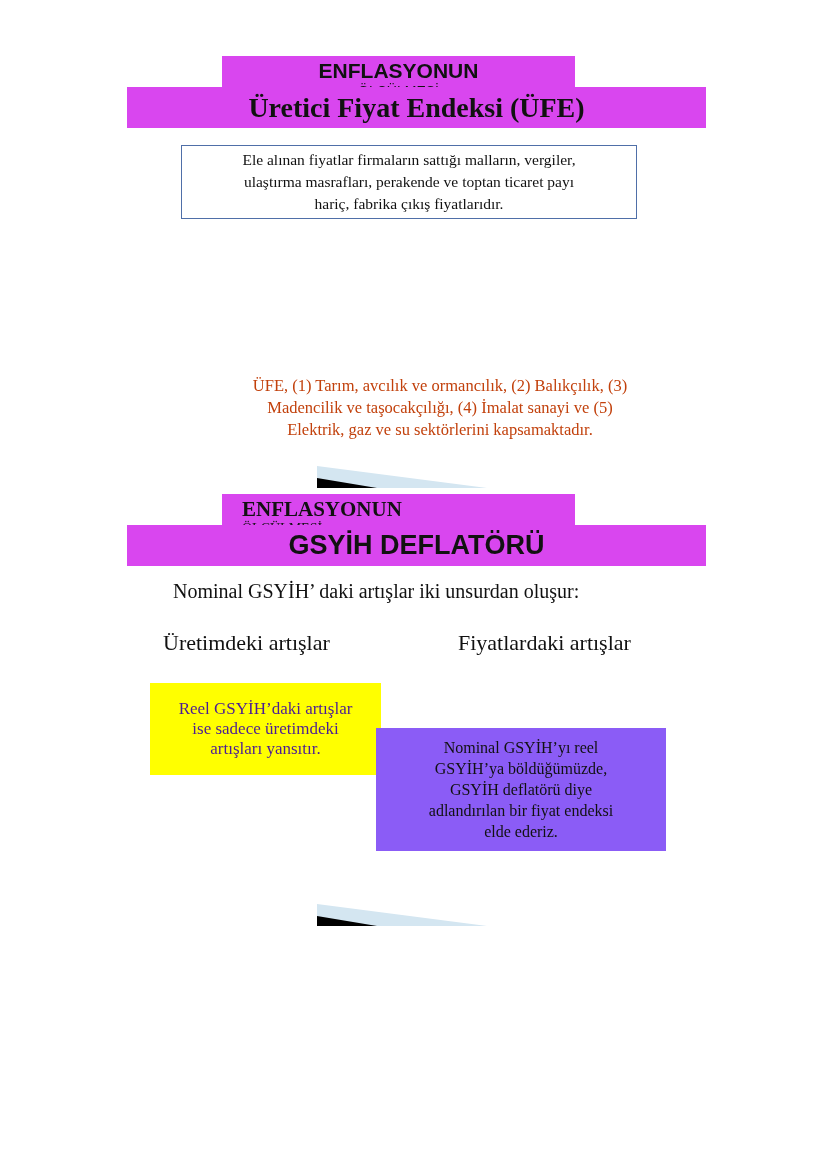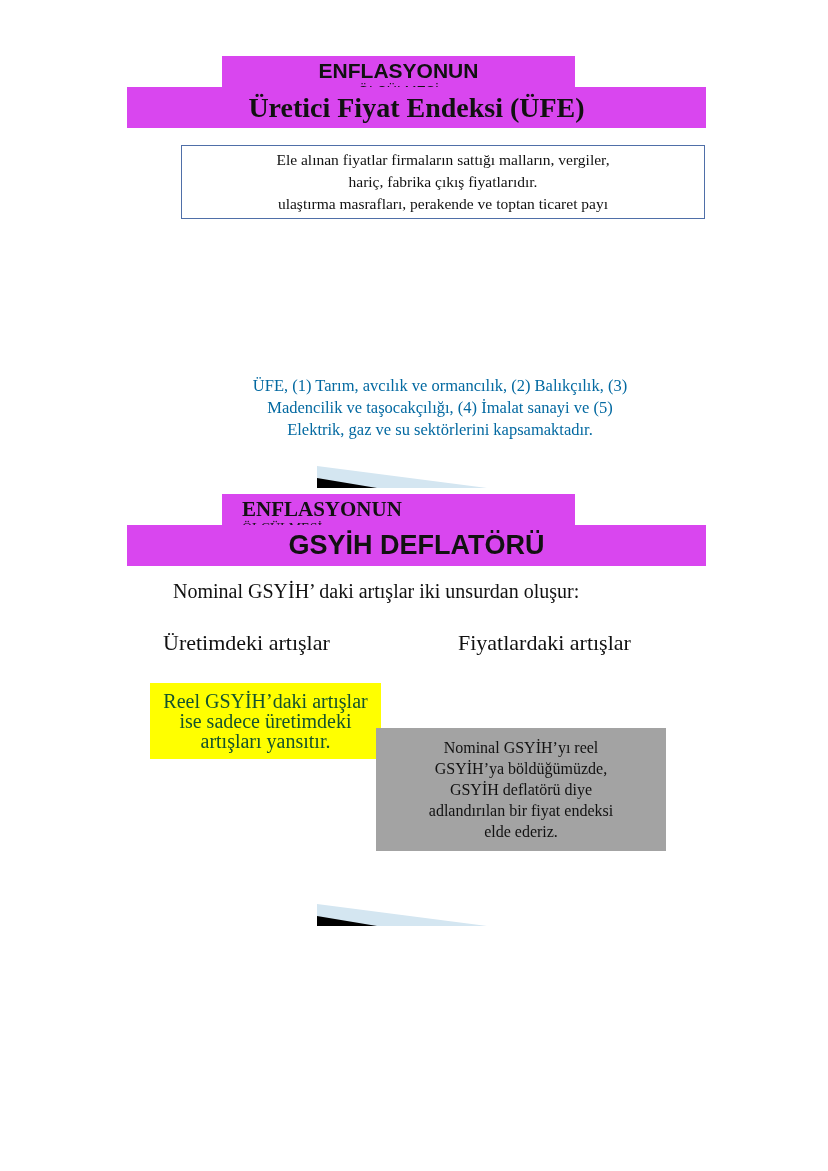--- a/index.html
+++ b/index.html
@@ -11,44 +11,44 @@
     .pink-box { background: #d946ef; overflow: hidden; }
     .pink-label { font-weight: bold; color: #111; font-size: 21px; line-height: 22px; white-space: nowrap; }
     .pink-sub { color: #111; font-size: 14px; line-height: 14px; white-space: nowrap; }
 
     .blue-bar { background: #d946ef; display: flex; align-items: center; justify-content: center; }
     .blue-title { color: #111; font-weight: bold; white-space: nowrap; }
 
     .bordered-box { border: 1px solid #4f6fa8; background: #fff; box-sizing: border-box;
       display: flex; align-items: center; justify-content: center; text-align: center; }
 
-    .centered-text { text-align: center; color: #0369a1; }
+    .centered-text { text-align: center; color: #c2410c; }
 
     .wedge { position: absolute; }
 
     .yellow-box { background: #ffff00; display: flex; align-items: center; justify-content: center; text-align: center; box-sizing: border-box; }
-    .green-box { background: #a3a3a3; display: flex; align-items: center; justify-content: center; text-align: center; box-sizing: border-box; }
+    .green-box { background: #8b5cf6; display: flex; align-items: center; justify-content: center; text-align: center; box-sizing: border-box; }
   </style>
 </head>
 <body>
 
 <div class="abs pink-box" style="left:222px; top:56px; width:353px; height:34px;">
   <div class="abs sans pink-label" style="left:0; width:353px; top:4px; text-align:center;">ENFLASYONUN</div>
   <div class="abs sans pink-sub" style="left:0; width:353px; top:28px; text-align:center;">ÖLÇÜLMESİ</div>
 </div>
 
 <div class="abs blue-bar" style="left:127px; top:87px; width:579px; height:41px;">
   <span class="serif blue-title" style="font-size:28px;">Üretici Fiyat Endeksi (ÜFE)</span>
 </div>
 
-<div class="abs bordered-box serif" style="left:181px; top:145px; width:524px; height:74px; font-size:15.5px; line-height:22px; color:#111;">
+<div class="abs bordered-box serif" style="left:181px; top:145px; width:456px; height:74px; font-size:15.5px; line-height:22px; color:#111;">
   <div>
     <div>Ele alınan fiyatlar firmaların sattığı malların,  vergiler,</div>
+    <div>ulaştırma masrafları, perakende ve toptan  ticaret payı</div>
     <div>hariç, fabrika çıkış fiyatlarıdır.</div>
-    <div>ulaştırma masrafları, perakende ve toptan  ticaret payı</div>
   </div>
 </div>
 
 <div class="abs serif centered-text" style="left:200px; top:375px; width:480px; font-size:16.5px; line-height:22px;">
   <div>ÜFE, (1) Tarım, avcılık ve ormancılık, (2) Balıkçılık, (3)</div>
   <div>Madencilik ve taşocakçılığı, (4) İmalat sanayi ve (5)</div>
   <div>Elektrik, gaz ve su sektörlerini kapsamaktadır.</div>
 </div>
 
 <svg class="wedge" style="left:317px; top:466px;" width="170" height="24" viewBox="0 0 170 24">
@@ -64,21 +64,21 @@
 <div class="abs blue-bar" style="left:127px; top:525px; width:579px; height:41px;">
   <span class="sans blue-title" style="font-size:27px;">GSYİH DEFLATÖRÜ</span>
 </div>
 
 <div class="abs serif" style="left:173px; top:580px; font-size:20px; color:#111; white-space:nowrap;">Nominal GSYİH’ daki artışlar iki unsurdan oluşur:</div>
 
 <div class="abs serif" style="left:163px; top:630px; font-size:22px; color:#111; white-space:nowrap;">Üretimdeki artışlar</div>
 
 <div class="abs serif" style="left:458px; top:630px; font-size:22px; color:#111; white-space:nowrap;">Fiyatlardaki artışlar</div>
 
-<div class="abs yellow-box serif" style="left:150px; top:683px; width:231px; height:76px; font-size:20px; line-height:20px; color:#14532d;">
+<div class="abs yellow-box serif" style="left:150px; top:683px; width:231px; height:92px; font-size:17px; line-height:20px; color:#4c1d95;">
   <div>
     <div>Reel GSYİH’daki artışlar</div>
     <div>ise sadece üretimdeki</div>
     <div>artışları yansıtır.</div>
   </div>
 </div>
 
 <div class="abs green-box serif" style="left:376px; top:728px; width:290px; height:123px; font-size:16px; line-height:21px; color:#111;">
   <div>
     <div>Nominal GSYİH’yı reel</div>

